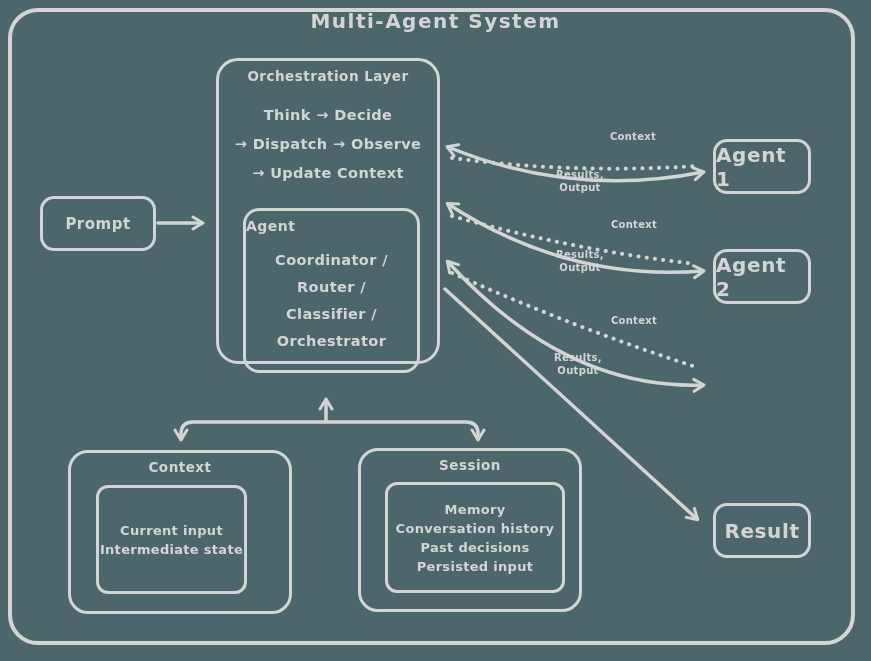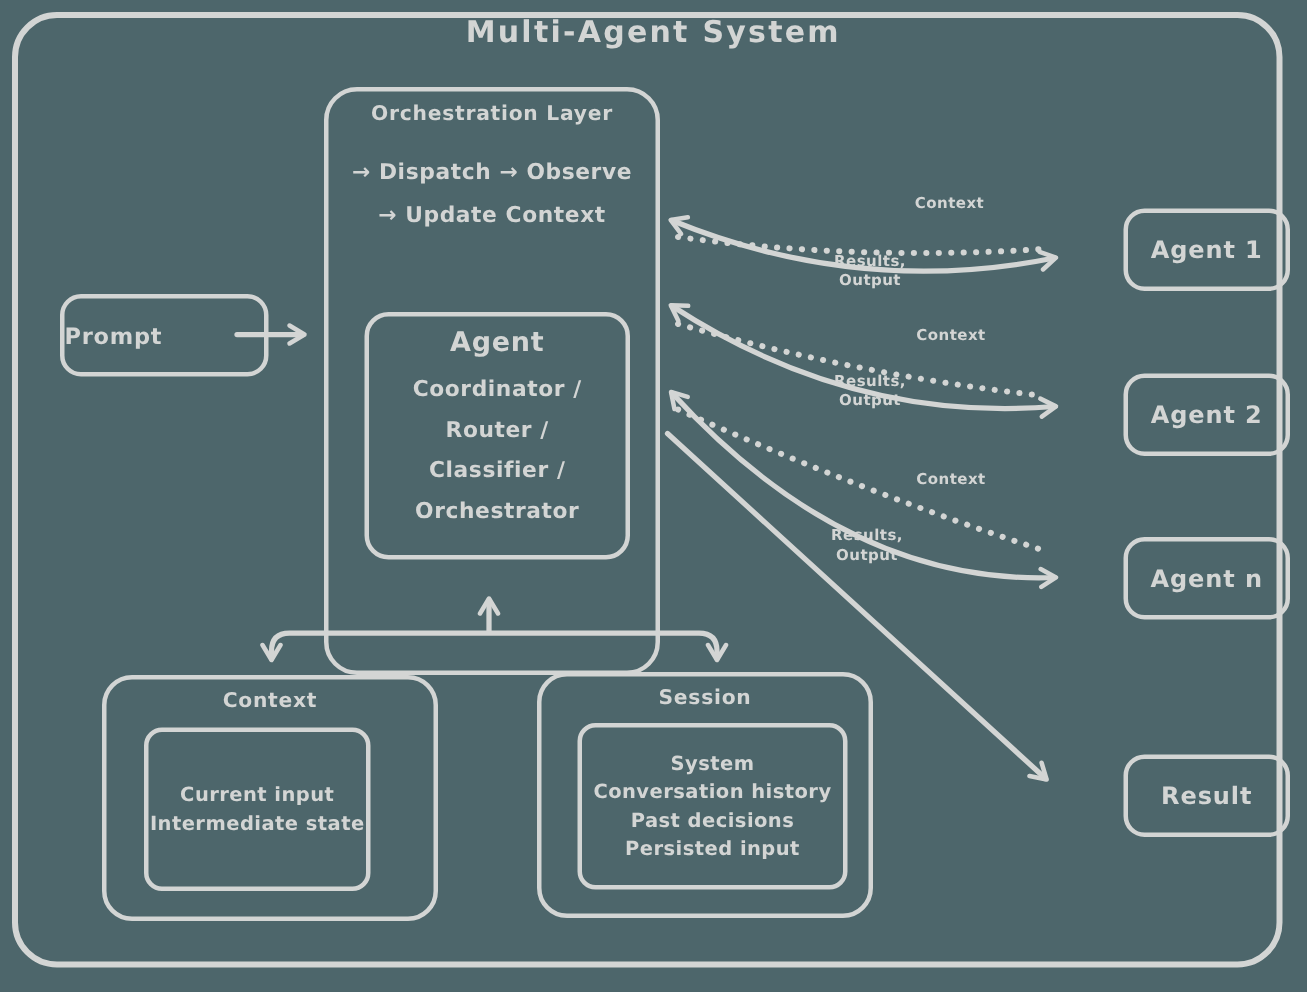--- a/index.html
+++ b/index.html
@@ -9,32 +9,32 @@
     color:#D3D5D4;overflow:hidden;
   }
   .stroke{border:3.5px solid #D3D5D4;}
   .box{position:absolute;box-sizing:border-box;background:transparent;}
   #outer-frame{left:8px;top:8px;width:847px;height:637px;border:4px solid #D3D5D4;border-radius:30px;}
   #diagram-title{
     position:absolute;left:0;top:9px;width:100%;text-align:center;
     font-size:20px;font-weight:bold;letter-spacing:1.5px;
   }
   
-  #prompt-box{left:40px;top:196px;width:139px;height:55px;border-radius:14px;
-    display:flex;align-items:center;font-size:15px;font-weight:bold;letter-spacing:.5px;}
+  #prompt-box{left:40px;top:196px;width:116px;height:55px;border-radius:14px;
+    display:flex;align-items:center;justify-content:center;font-size:15px;font-weight:bold;letter-spacing:.5px;}
   
-  #orch-box{left:216px;top:58px;width:224px;height:392px;border-radius:22px;}
+  #orch-box{left:216px;top:58px;width:224px;height:306px;border-radius:22px;}
   #orch-title{position:absolute;left:0;top:7px;width:100%;text-align:center;font-size:13.5px;font-weight:bold;letter-spacing:.5px;}
   #orch-steps{position:absolute;left:0;top:40px;width:100%;text-align:center;font-size:14.5px;font-weight:bold;line-height:29px;letter-spacing:.4px;}
   #agent-box{position:absolute;left:24px;top:147px;width:177px;height:165px;border-radius:16px;border:3.5px solid #D3D5D4;box-sizing:border-box;}
-  #agent-title{position:absolute;left:0;top:7px;width:100%;text-align:center;font-size:18px;font-weight:bold;letter-spacing:.5px;}
+  #agent-title{position:absolute;left:0;top:7px;width:100%;font-size:14px;font-weight:bold;letter-spacing:.5px;}
   #agent-roles{position:absolute;left:0;top:36px;width:100%;text-align:center;font-size:14.5px;font-weight:bold;line-height:27px;letter-spacing:.4px;}
   
-  .small-box{width:111px;height:55px;border-radius:14px;display:flex;align-items:center;justify-content:center;
-    font-size:16px;font-weight:bold;letter-spacing:.6px;margin-left:36px;}
+  .small-box{width:98px;height:55px;border-radius:14px;display:flex;align-items:center;justify-content:center;
+    font-size:20px;font-weight:bold;letter-spacing:.6px;}
   #agent1-box{left:713px;top:139px;}
   #agent2-box{left:713px;top:249px;}
   #agentn-box{left:713px;top:358px;}
   #result-box{left:713px;top:503px;}
   
   .store-box{width:224px;height:164px;border-radius:20px;}
   #context-box{left:68px;top:450px;}
   #session-box{left:358px;top:448px;}
   .store-title{position:absolute;left:0;top:6px;width:100%;text-align:center;font-size:13.5px;font-weight:bold;letter-spacing:.5px;}
   .store-inner{position:absolute;border:3.5px solid #D3D5D4;border-radius:12px;box-sizing:border-box;
@@ -82,42 +82,40 @@
   <div id="outer-frame" class="box"></div>
   <div id="diagram-title">Multi-Agent System</div>
 
   <div id="prompt-box" class="box stroke">
     <span>Prompt</span>
   </div>
 
   <div id="orch-box" class="box stroke">
     <div id="orch-title">Orchestration Layer</div>
     <div id="orch-steps">
+      <div>Think → Decide</div>
       <div>→ Dispatch → Observe</div>
       <div>→ Update Context</div>
     </div>
     <div id="agent-box">
       <div id="agent-title">Agent</div>
       <div id="agent-roles">
         <div>Coordinator /</div>
         <div>Router /</div>
         <div>Classifier /</div>
         <div>Orchestrator</div>
       </div>
     </div>
   </div>
 
   <div id="agent1-box" class="box stroke small-box">
     <span>Agent 1</span>
   </div>
   <div id="agent2-box" class="box stroke small-box">
     <span>Agent 2</span>
-  </div>
-  <div id="agentn-box" class="box stroke small-box">
-    <span>Agent n</span>
   </div>
   <div id="result-box" class="box stroke small-box">
     <span>Result</span>
   </div>
 
   <div class="edge-label" style="left:633px;top:136px;">Context</div>
   <div class="edge-label" style="left:634px;top:224px;">Context</div>
   <div class="edge-label" style="left:634px;top:320px;">Context</div>
 
   <div class="edge-label" style="left:580px;top:181px;">
@@ -140,21 +138,21 @@
         <div>Current input</div>
         <div>Intermediate state</div>
       </div>
     </div>
   </div>
 
   <div id="session-box" class="box stroke store-box">
     <div class="store-title">Session</div>
     <div id="session-inner" class="store-inner">
       <div>
-        <div>System</div>
+        <div>Memory</div>
         <div>Conversation history</div>
         <div>Past decisions</div>
         <div>Persisted input</div>
       </div>
     </div>
   </div>
 
 </div>
 
 </body></html>

